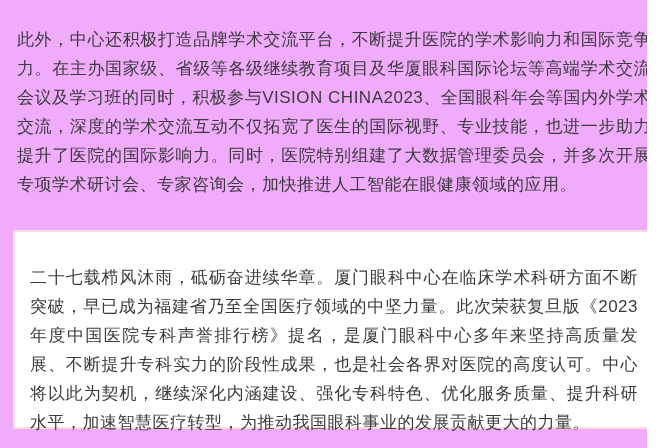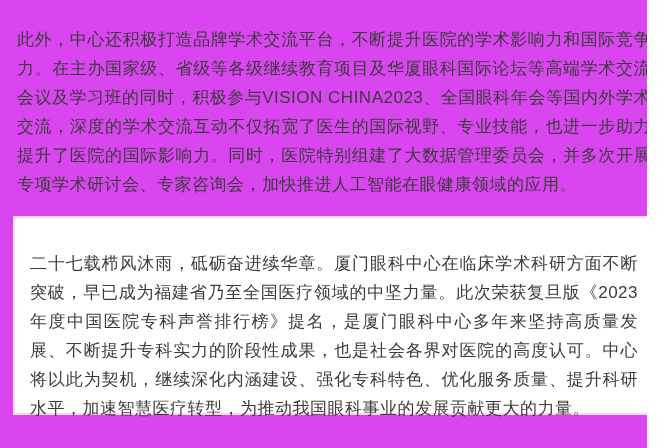--- a/index.html
+++ b/index.html
@@ -5,39 +5,39 @@
   html, body {
     margin: 0;
     padding: 0;
     background: #ffffff;
     font-family: "Liberation Sans", "DejaVu Sans", sans-serif;
   }
   .page {
     position: relative;
     width: 647px;
     height: 448px;
-    background: #d946ef;
+    background: #f0abfc;
     overflow: hidden;
   }
   .para {
     position: absolute;
     left: 17px;
     top: 8px;
     width: 634px;
     font-size: 17px;
     line-height: 29px;
     letter-spacing: 0.5px;
     color: #3b3b3b;
     text-align: justify;
     text-justify: inter-ideograph;
   }
   .highlight-box {
     position: absolute;
     left: 13px;
-    top: 216px;
+    top: 230px;
     width: 642px;
     height: 199px;
     box-sizing: border-box;
     border: 2px solid #f8dce0;
     background: #ffffff;
   }
   .highlight-box .inner {
     box-sizing: border-box;
     width: 100%;
     height: 100%;

